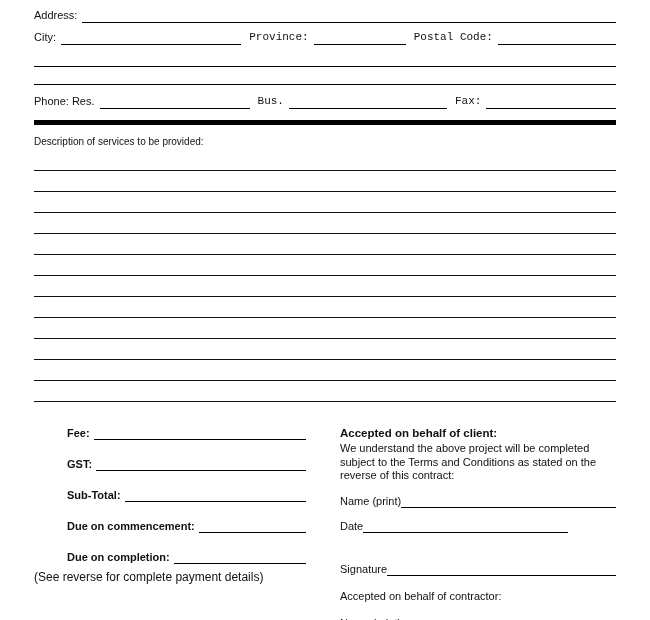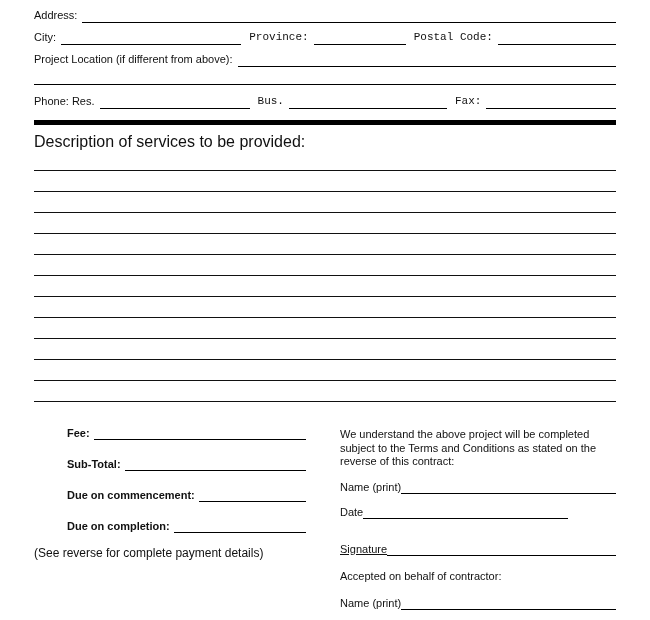--- a/index.html
+++ b/index.html
@@ -19,43 +19,43 @@
   .blank { border-bottom: 1px solid #000; height: 15px; }
   .grow { flex: 1; }
   .gap-l { margin-left: 8px; font-family: Liberation Mono, monospace; }
 
   .mb6 { margin-bottom: 7px; }
 
   .fullline { border-bottom: 1px solid #000; height: 13px; margin-top: 5px; }
 
   .thick-divider { height: 5px; background: #000; margin-top: 11px; }
 
-  .desc-label { font-size: 16px; margin-top: 9px; line-height: 15px; }
+  .desc-label { font-size: 10px; margin-top: 9px; line-height: 15px; }
   .desc-lines { margin-top: 1px; }
   .desc-line { height: 21px; border-bottom: 1px solid #111; }
 
   .bottom { display: flex; margin-top: 24px; }
   .pay-col { width: 272px; }
   .pay-row { display: flex; align-items: flex-end; margin-bottom: 17px; padding-left: 33px; }
   .pay-lbl { font-weight: bold; white-space: nowrap; line-height: 14px; padding-right: 4px; }
   .pay-blank { border-bottom: 1px solid #000; height: 14px; flex: 1; }
-  .pay-row.last { margin-bottom: 14px; }
+  .pay-row.last { margin-bottom: 7px; }
   .pay-note { font-size: 12px; line-height: 12px; }
 
   .accept-col { flex: 1; margin-left: 34px; }
   .accept-heading { font-weight: bold; font-size: 11.5px; line-height: 14px; }
   .accept-terms { font-size: 11px; line-height: 13.5px; margin-top: 2px; }
   .sign-row { display: flex; align-items: center; }
   .sign-lbl { white-space: nowrap; line-height: 14px; }
   .sign-blank { border-bottom: 1px solid #000; height: 14px; }
   .w-grow { flex: 1; }
   .w-date { width: 205px; }
   .mt10 { margin-top: 11px; }
   .mt12 { margin-top: 13px; }
-  .mt24 { margin-top: 23px; text-decoration: underline; }
+  .mt24 { margin-top: 29px; }
   .plain-heading { line-height: 14px; }
 </style>
 </head>
 <body>
 
 <div class="page">
 
   <div class="row mb6">
     <span class="lbl">Address:</span>
     <span class="blank grow"></span>
@@ -64,21 +64,20 @@
   <div class="row mb6">
     <span class="lbl">City:</span>
     <span class="blank grow" style="flex:1.45"></span>
     <span class="lbl gap-l">Province:</span>
     <span class="blank" style="width:92px"></span>
     <span class="lbl gap-l">Postal Code:</span>
     <span class="blank" style="flex:0.95"></span>
   </div>
 
   <div class="row">
-    <span class="lbl">Project Location (if different from above):</span>
     <span class="blank grow"></span>
   </div>
 
   <div class="fullline"></div>
 
   <div class="row" style="margin-top:9px">
     <span class="lbl">Phone: Res.</span>
     <span class="blank" style="width:150px"></span>
     <span class="lbl gap-l">Bus.</span>
     <span class="blank" style="width:158px"></span>
@@ -105,35 +104,40 @@
   </div>
 
   <div class="bottom">
 
     <div class="pay-col">
       <div class="pay-row">
         <span class="pay-lbl">Fee:</span>
         <span class="pay-blank"></span>
       </div>
       <div class="pay-row">
+        <span class="pay-lbl">GST:</span>
+        <span class="pay-blank"></span>
+      </div>
+      <div class="pay-row">
         <span class="pay-lbl">Sub-Total:</span>
         <span class="pay-blank"></span>
       </div>
       <div class="pay-row">
         <span class="pay-lbl">Due on commencement:</span>
         <span class="pay-blank"></span>
       </div>
       <div class="pay-row last">
         <span class="pay-lbl">Due on completion:</span>
         <span class="pay-blank"></span>
       </div>
       <div class="pay-note">(See reverse for complete payment details)</div>
     </div>
 
     <div class="accept-col">
+      <div class="accept-heading">Accepted on behalf of client:</div>
       <div class="accept-terms">We understand the above project will be completed subject to the Terms and Conditions as stated on the reverse of this contract:</div>
 
       <div class="sign-row mt10">
         <span class="sign-lbl">Name (print)</span>
         <span class="sign-blank w-grow"></span>
       </div>
 
       <div class="sign-row mt10">
         <span class="sign-lbl">Date</span>
         <span class="sign-blank w-date"></span>

